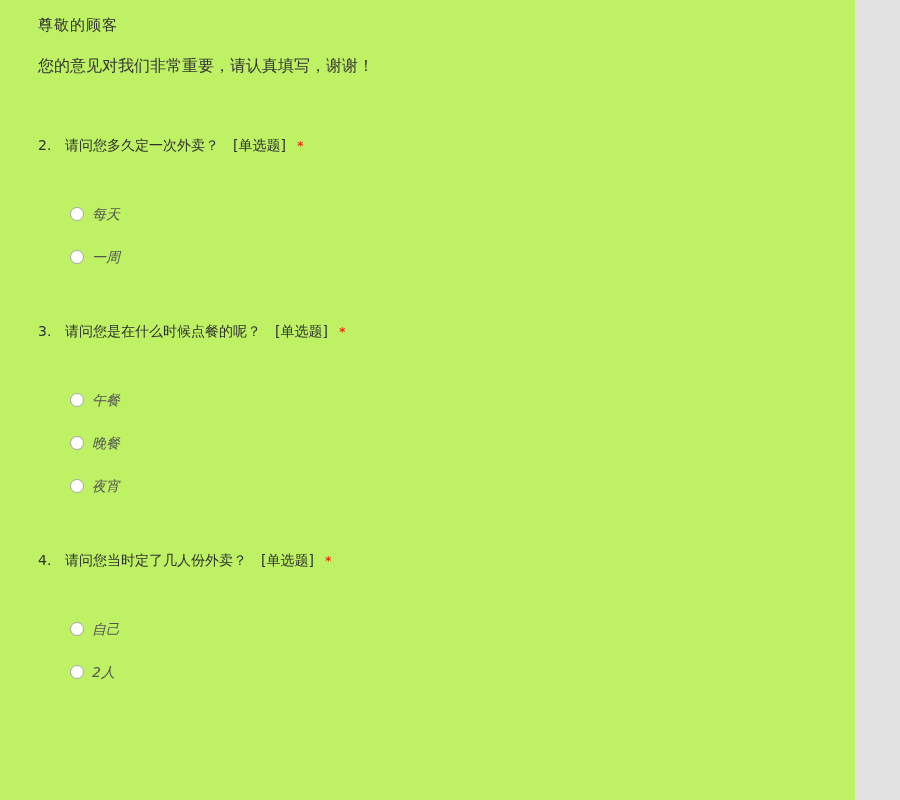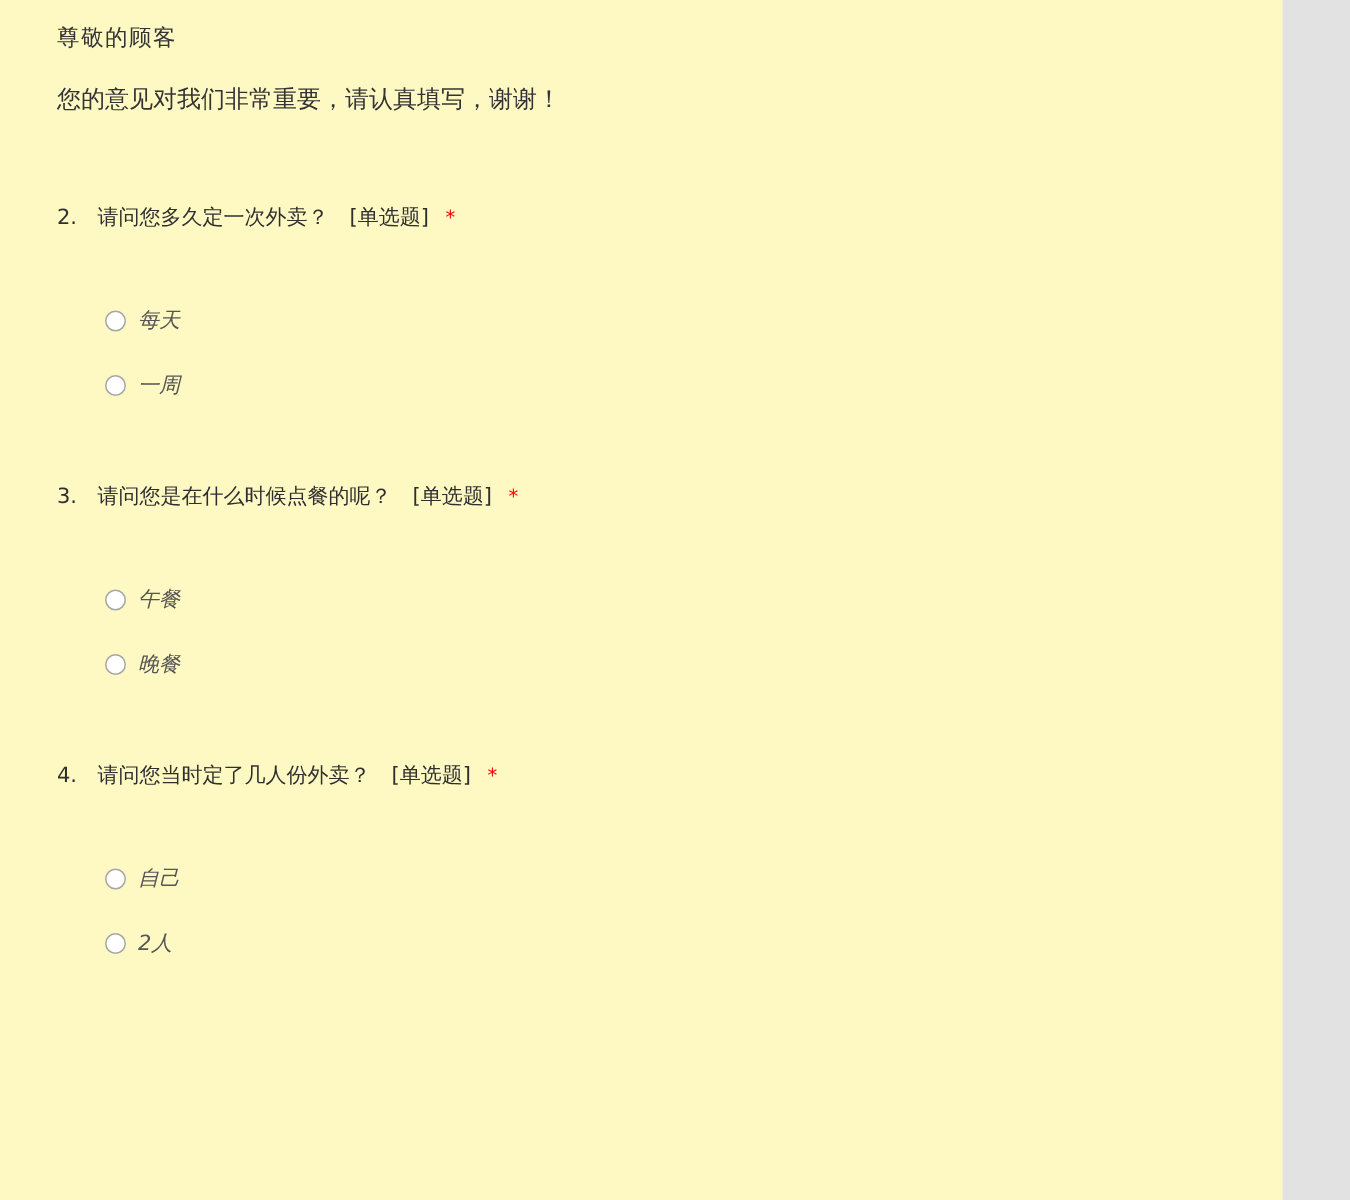--- a/index.html
+++ b/index.html
@@ -5,21 +5,21 @@
   * { margin: 0; padding: 0; box-sizing: border-box; }
   html, body {
     width: 900px; height: 800px;
     overflow: hidden;
     background: #e2e2e2;
     font-family: "DejaVu Sans", "Liberation Sans", sans-serif;
   }
   .survey-page {
     position: relative;
     width: 855px; height: 800px;
-    background: #fef9c3;
+    background: #bef264;
   }
   .content {
     padding: 17px 0 0 38px;
   }
   .survey-title {
     font-size: 15px;
     line-height: 16px;
     color: #333333;
     letter-spacing: 1px;
   }
@@ -114,20 +114,24 @@
       </div>
       <div class="options">
         <div class="option-row">
           <span class="radio"></span>
           <span class="option-label">午餐</span>
         </div>
         <div class="option-row">
           <span class="radio"></span>
           <span class="option-label">晚餐</span>
         </div>
+        <div class="option-row">
+          <span class="radio"></span>
+          <span class="option-label">夜宵</span>
+        </div>
       </div>
     </div>
 
     <div class="question q4">
       <div class="question-header">
         <span class="q-num">4.</span>
         <span class="q-text">请问您当时定了几人份外卖？</span>
         <span class="q-tag">[单选题]</span>
         <span class="q-required">*</span>
       </div>

